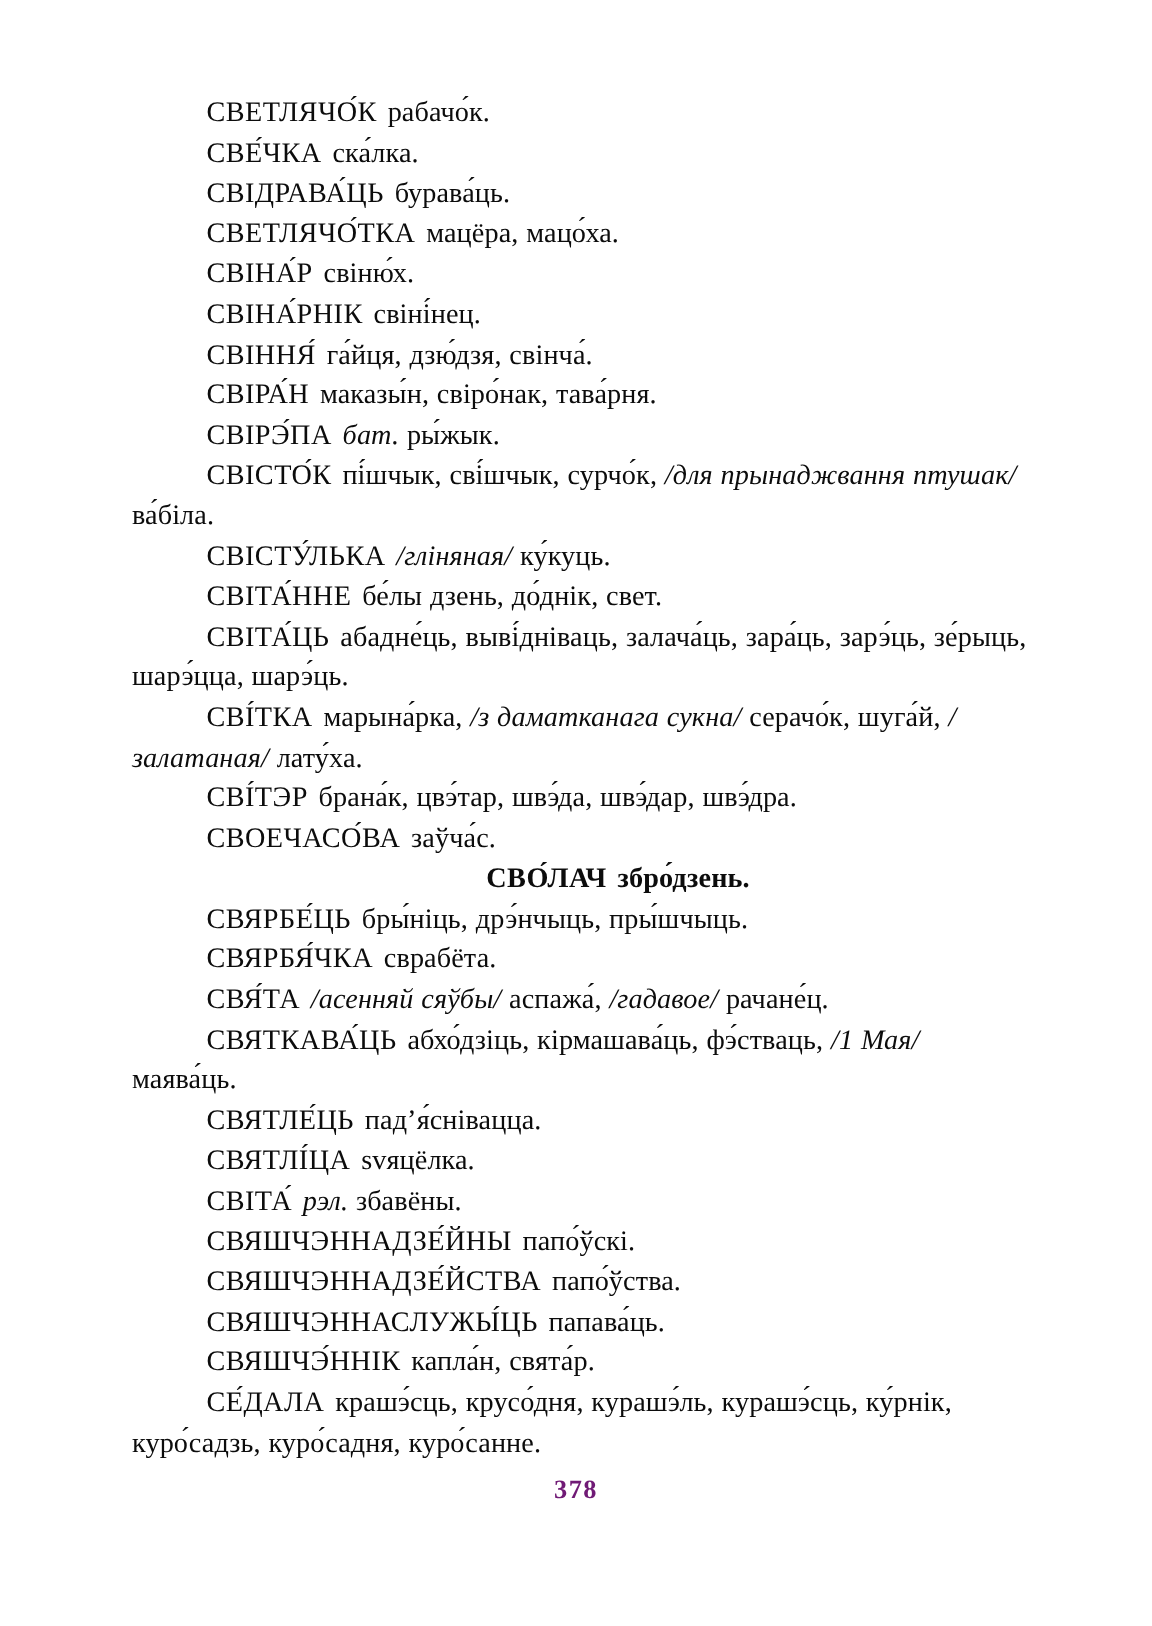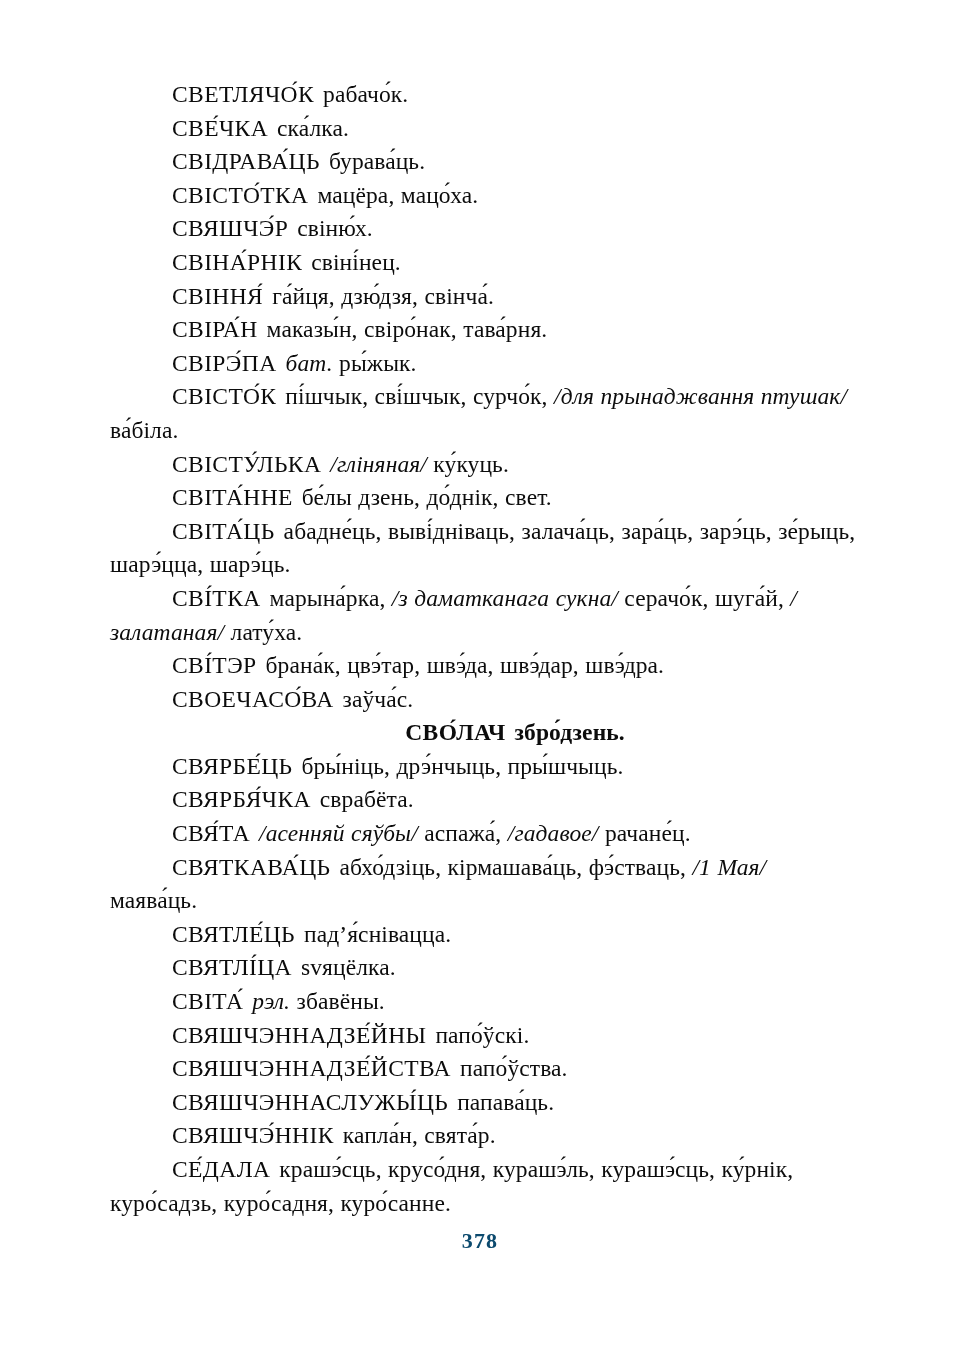--- a/index.html
+++ b/index.html
@@ -69,34 +69,34 @@
   #folio {
     position: absolute;
     left: 0;
     top: 1228px;
     width: 960px;
     text-align: center;
     font-family: "Liberation Serif", "DejaVu Serif", serif;
     font-weight: bold;
     font-size: 22px;
     letter-spacing: 1.2px;
-    color: #0c4a6e;
+    color: #701a75;
   }
 </style>
 </head>
 <body>
 
 <div id="page">
 
   <div id="column">
       <p class="entry"><span class="hw">СВЕТЛЯЧО́К</span><span class="gap"></span><span>рабачо́к.</span></p>
       <p class="entry"><span class="hw">СВЕ́ЧКА</span><span class="gap"></span><span>ска́лка.</span></p>
       <p class="entry"><span class="hw">СВІДРАВА́ЦЬ</span><span class="gap"></span><span>бурава́ць.</span></p>
-      <p class="entry"><span class="hw">СВІСТО́ТКА</span><span class="gap"></span><span>мацёра, мацо́ха.</span></p>
-      <p class="entry"><span class="hw">СВЯШЧЭ́Р</span><span class="gap"></span><span>свіню́х.</span></p>
+      <p class="entry"><span class="hw">СВЕТЛЯЧО́ТКА</span><span class="gap"></span><span>мацёра, мацо́ха.</span></p>
+      <p class="entry"><span class="hw">СВІНА́Р</span><span class="gap"></span><span>свіню́х.</span></p>
       <p class="entry"><span class="hw">СВІНА́РНІК</span><span class="gap"></span><span>свіні́нец.</span></p>
       <p class="entry"><span class="hw">СВІННЯ́</span><span class="gap"></span><span>га́йця, дзю́дзя, свінча́.</span></p>
       <p class="entry"><span class="hw">СВІРА́Н</span><span class="gap"></span><span>маказы́н, свіро́нак, тава́рня.</span></p>
       <p class="entry"><span class="hw">СВІРЭ́ПА</span><span class="gap"></span><span class="it">бат.</span><span> ры́жык.</span></p>
       <p class="entry"><span class="hw">СВІСТО́К</span><span class="gap"></span><span>пі́шчык, сві́шчык, сурчо́к, </span><span class="it">/для прынаджвання птушак/</span><span> ва́біла.</span></p>
       <p class="entry"><span class="hw">СВІСТУ́ЛЬКА</span><span class="gap"></span><span class="it">/гліняная/</span><span> ку́куць.</span></p>
       <p class="entry"><span class="hw">СВІТА́ННЕ</span><span class="gap"></span><span>бе́лы дзень, до́днік, свет.</span></p>
       <p class="entry"><span class="hw">СВІТА́ЦЬ</span><span class="gap"></span><span>абадне́ць, выві́дніваць, залача́ць, зара́ць, зарэ́ць, зе́рыць, шарэ́цца, шарэ́ць.</span></p>
       <p class="entry"><span class="hw">СВІ́ТКА</span><span class="gap"></span><span>марына́рка, </span><span class="it">/з даматканага сукна/</span><span> серачо́к, шуга́й, </span><span class="it">/залатаная/</span><span> лату́ха.</span></p>
       <p class="entry"><span class="hw">СВІ́ТЭР</span><span class="gap"></span><span>брана́к, цвэ́тар, швэ́да, швэ́дар, швэ́дра.</span></p>

